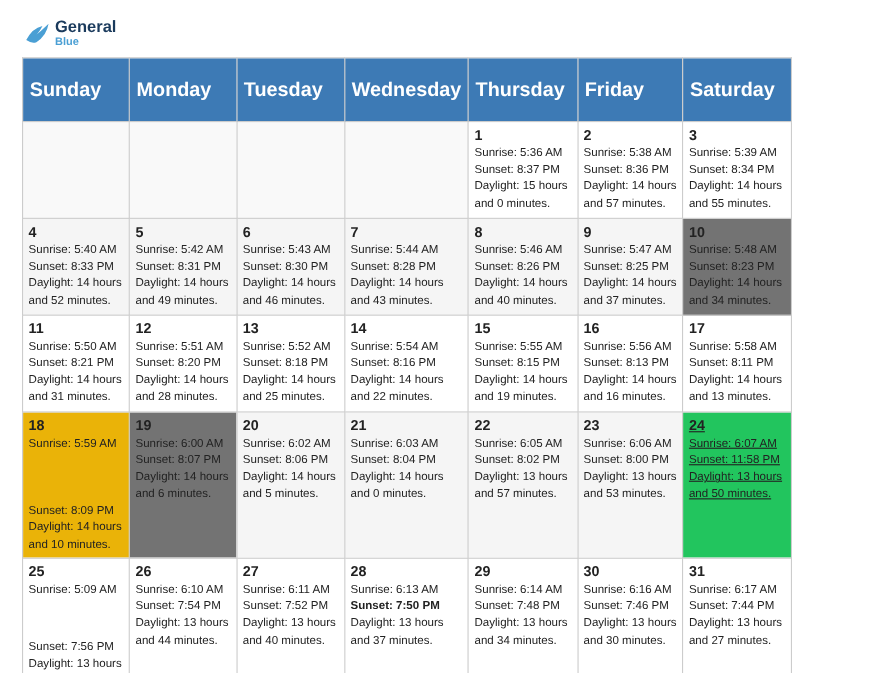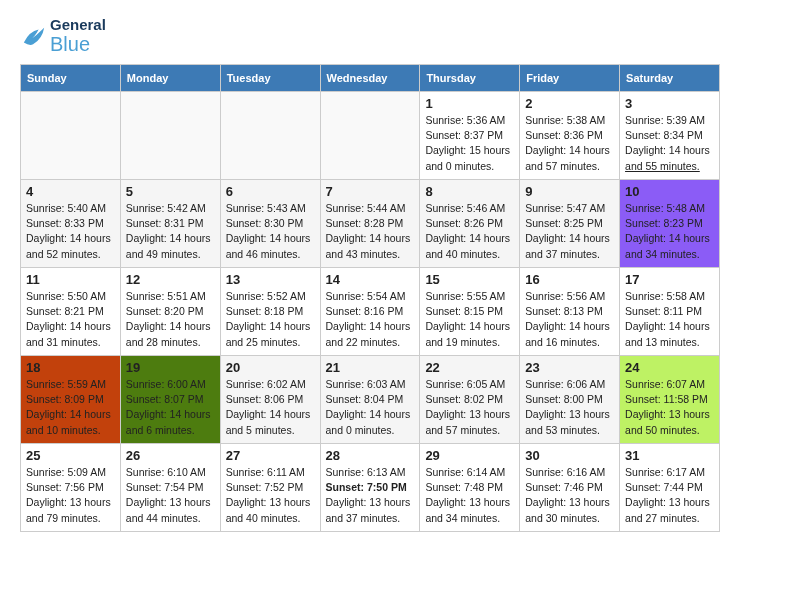--- a/index.html
+++ b/index.html
@@ -42,23 +42,23 @@
       font-weight: normal;
     }
     .calendar {
       width: 100%;
       border-collapse: collapse;
       margin-top: 8px;
     }
     .calendar th {
       background: #3d7ab5;
       color: #fff;
-      font-size: 11px;
+      font-size: 18px;
       font-weight: bold;
-      padding: 7px 6px;
+      padding: 18px 6px;
       text-align: left;
       border: 1px solid #ccc;
     }
     .calendar td {
       border: 1px solid #ccc;
       vertical-align: top;
       padding: 4px 5px;
       width: calc(100% / 7);
       min-height: 80px;
       font-size: 10.5px;
@@ -88,21 +88,21 @@
 <body>
 
 <div class="page">
   <div class="header-top">
     <div class="logo">
       <svg class="logo-bird" viewBox="0 0 30 26" xmlns="http://www.w3.org/2000/svg">
         <path d="M4,20 Q10,8 20,6 Q16,14 10,18 Q18,12 26,4 Q24,16 14,22 Q10,24 4,20Z" fill="#4a9fd4"></path>
       </svg>
       <div>
         <div style="font-size:15px;font-weight:bold;color:#1a3a5c;">General</div>
-        <div style="font-size:20px;font-weight:normal;color:#4a9fd4;">Blue</div>
+        <div style="font-size:10px;font-weight:bold;color:#4a9fd4;">Blue</div>
       </div>
     </div>
     <div class="title-block">
       <h1></h1>
       <h2></h2>
     </div>
   </div>
 
   <table class="calendar">
     <thead>
@@ -139,21 +139,21 @@
               <span style="display: block;">Daylight: 14 hours</span>
               <span style="display: block;">and 57 minutes.</span>
             </div>
           </td>
           <td>
             <span class="day-num">3</span>
             <div class="cell-content">
               <span style="display: block;">Sunrise: 5:39 AM</span>
               <span style="display: block;">Sunset: 8:34 PM</span>
               <span style="display: block;">Daylight: 14 hours</span>
-              <span style="display: block; text-decoration: underline;">and 55 minutes.</span>
+              <span style="display: block;">and 55 minutes.</span>
             </div>
           </td>
         </tr>
         <tr class="week-row">
           <td style="background: rgb(245, 245, 245);">
             <span class="day-num">4</span>
             <div class="cell-content">
               <span style="display: block;">Sunrise: 5:40 AM</span>
               <span style="display: block;">Sunset: 8:33 PM</span>
               <span style="display: block;">Daylight: 14 hours</span>
@@ -198,21 +198,21 @@
           </td>
           <td style="background: rgb(245, 245, 245);">
             <span class="day-num">9</span>
             <div class="cell-content">
               <span style="display: block;">Sunrise: 5:47 AM</span>
               <span style="display: block;">Sunset: 8:25 PM</span>
               <span style="display: block;">Daylight: 14 hours</span>
               <span style="display: block;">and 37 minutes.</span>
             </div>
           </td>
-          <td style="background: #8b5cf6;">
+          <td style="background: #737373;">
             <span class="day-num">10</span>
             <div class="cell-content">
               <span style="display: block;">Sunrise: 5:48 AM</span>
               <span style="display: block;">Sunset: 8:23 PM</span>
               <span style="display: block;">Daylight: 14 hours</span>
               <span style="display: block;">and 34 minutes.</span>
             </div>
           </td>
         </tr>
         <tr class="week-row">
@@ -274,30 +274,30 @@
             <span class="day-num">17</span>
             <div class="cell-content">
               <span style="display: block;">Sunrise: 5:58 AM</span>
               <span style="display: block;">Sunset: 8:11 PM</span>
               <span style="display: block;">Daylight: 14 hours</span>
               <span style="display: block;">and 13 minutes.</span>
             </div>
           </td>
         </tr>
         <tr class="week-row">
-          <td style="background: #c2410c;">
+          <td style="background: #eab308;">
             <span class="day-num">18</span>
             <div class="cell-content">
               <span style="display: block;">Sunrise: 5:59 AM</span>
-              <span style="display: block;">Sunset: 8:09 PM</span>
+              <span style="display: block; margin-top: 46px;">Sunset: 8:09 PM</span>
               <span style="display: block;">Daylight: 14 hours</span>
               <span style="display: block;">and 10 minutes.</span>
             </div>
           </td>
-          <td style="background: #4d7c0f;">
+          <td style="background: #737373;">
             <span class="day-num">19</span>
             <div class="cell-content">
               <span style="display: block;">Sunrise: 6:00 AM</span>
               <span style="display: block;">Sunset: 8:07 PM</span>
               <span style="display: block;">Daylight: 14 hours</span>
               <span style="display: block;">and 6 minutes.</span>
             </div>
           </td>
           <td style="background: rgb(245, 245, 245);">
             <span class="day-num">20</span>
@@ -328,36 +328,36 @@
           </td>
           <td style="background: rgb(245, 245, 245);">
             <span class="day-num">23</span>
             <div class="cell-content">
               <span style="display: block;">Sunrise: 6:06 AM</span>
               <span style="display: block;">Sunset: 8:00 PM</span>
               <span style="display: block;">Daylight: 13 hours</span>
               <span style="display: block;">and 53 minutes.</span>
             </div>
           </td>
-          <td style="background: #bef264;">
+          <td style="background: #22c55e; text-decoration: underline;">
             <span class="day-num">24</span>
             <div class="cell-content">
               <span style="display: block;">Sunrise: 6:07 AM</span>
               <span style="display: block;">Sunset: 11:58 PM</span>
               <span style="display: block;">Daylight: 13 hours</span>
               <span style="display: block;">and 50 minutes.</span>
             </div>
           </td>
         </tr>
         <tr class="week-row">
           <td>
             <span class="day-num">25</span>
             <div class="cell-content">
               <span style="display: block;">Sunrise: 5:09 AM</span>
-              <span style="display: block;">Sunset: 7:56 PM</span>
+              <span style="display: block; margin-top: 37px;">Sunset: 7:56 PM</span>
               <span style="display: block;">Daylight: 13 hours</span>
               <span style="display: block;">and 79 minutes.</span>
             </div>
           </td>
           <td>
             <span class="day-num">26</span>
             <div class="cell-content">
               <span style="display: block;">Sunrise: 6:10 AM</span>
               <span style="display: block;">Sunset: 7:54 PM</span>
               <span style="display: block;">Daylight: 13 hours</span>

